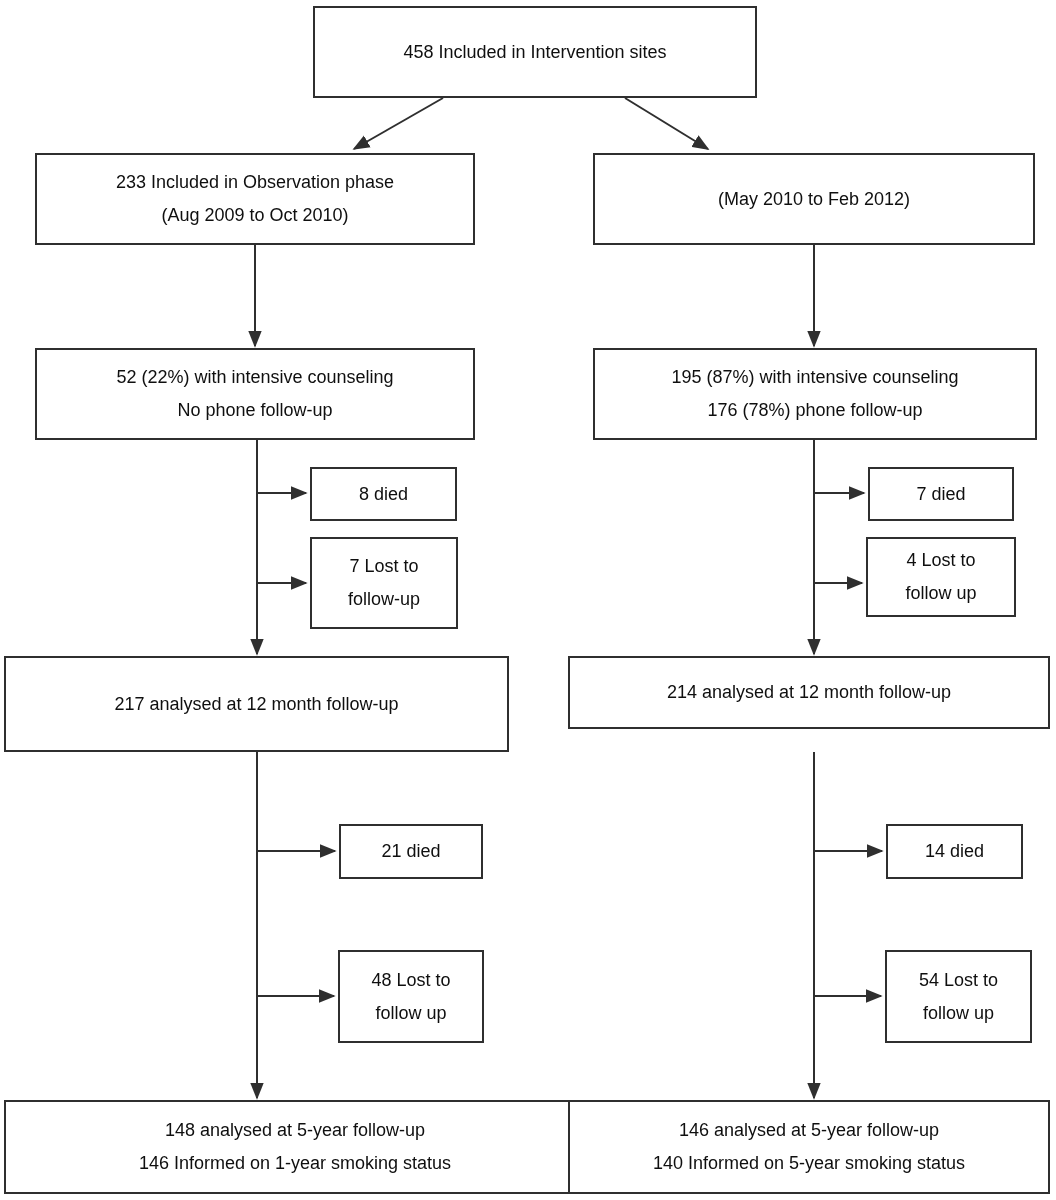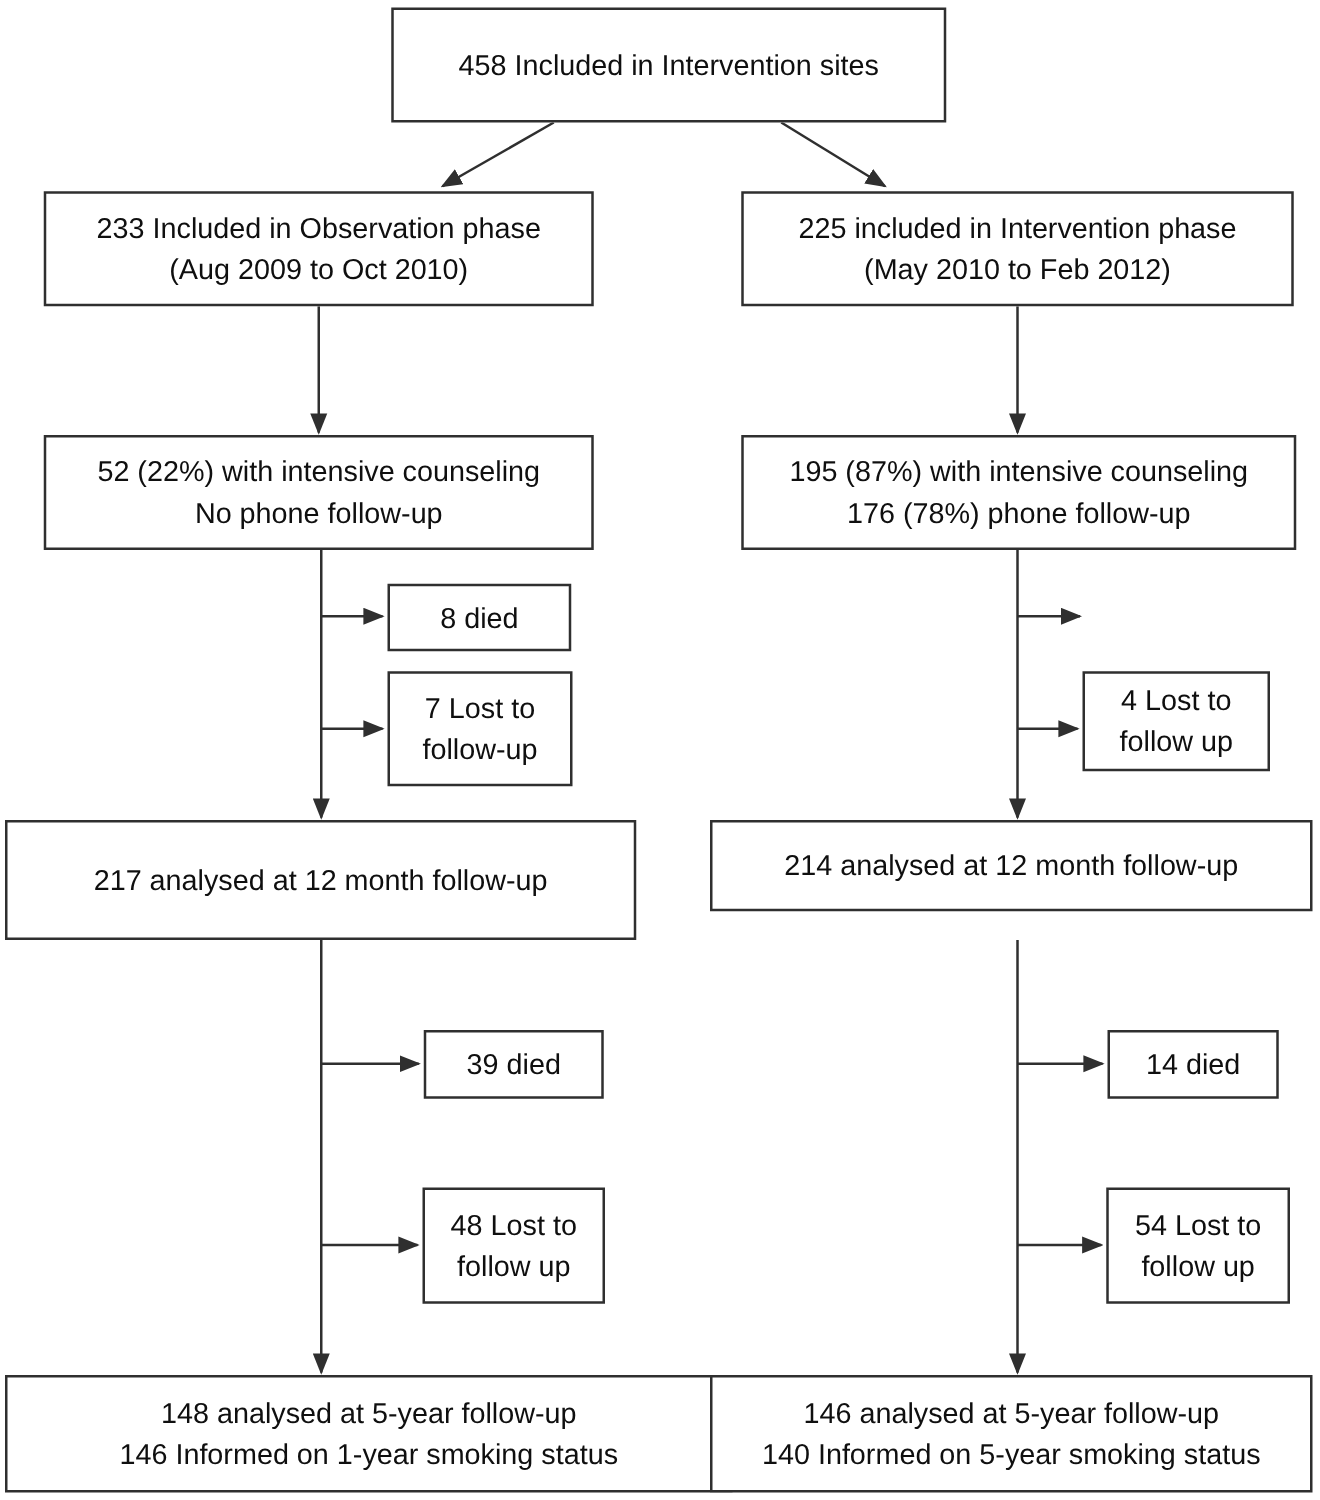--- a/index.html
+++ b/index.html
@@ -23,21 +23,21 @@
   .node{
     position:absolute;
     box-sizing:border-box;
     background:var(--bg);
     border:2px solid var(--border);
     display:flex;
     flex-direction:column;
     align-items:center;
     justify-content:center;
     text-align:center;
-    font-size:23px;
+    font-size:18px;
     line-height:33px;
   }
   .node .ln{white-space:nowrap;}
 </style>
 </head>
 <body>
 
 <div id="canvas">
 
   <svg id="connectors" width="1056" height="1200" viewBox="0 0 1056 1200" xmlns="http://www.w3.org/2000/svg">
@@ -73,21 +73,20 @@
   <div class="node" style="left:313px;top:6px;width:444px;height:92px;">
     <div class="ln">458 Included in Intervention sites</div>
   </div>
 
   <div class="node" style="left:35px;top:153px;width:440px;height:92px;">
     <div class="ln">233 Included in Observation phase</div>
     <div class="ln">(Aug 2009 to Oct 2010)</div>
   </div>
 
   <div class="node" style="left:593px;top:153px;width:442px;height:92px;">
-    <div class="ln">225 included in Intervention phase</div>
     <div class="ln">(May 2010 to Feb 2012)</div>
   </div>
 
   <div class="node" style="left:35px;top:348px;width:440px;height:92px;">
     <div class="ln">52 (22%) with intensive counseling</div>
     <div class="ln">No phone follow-up</div>
   </div>
 
   <div class="node" style="left:593px;top:348px;width:444px;height:92px;">
     <div class="ln">195 (87%) with intensive counseling</div>
@@ -96,36 +95,39 @@
 
   <div class="node" style="left:310px;top:467px;width:147px;height:54px;">
     <div class="ln">8 died</div>
   </div>
 
   <div class="node" style="left:310px;top:537px;width:148px;height:92px;">
     <div class="ln">7 Lost to</div>
     <div class="ln">follow-up</div>
   </div>
 
+  <div class="node" style="left:868px;top:467px;width:146px;height:54px;">
+    <div class="ln">7 died</div>
+  </div>
 
   <div class="node" style="left:866px;top:537px;width:150px;height:80px;">
     <div class="ln">4 Lost to</div>
     <div class="ln">follow up</div>
   </div>
 
   <div class="node" style="left:4px;top:656px;width:505px;height:96px;">
     <div class="ln">217 analysed at 12 month follow-up</div>
   </div>
 
   <div class="node" style="left:568px;top:656px;width:482px;height:73px;">
     <div class="ln">214 analysed at 12 month follow-up</div>
   </div>
 
   <div class="node" style="left:339px;top:824px;width:144px;height:55px;">
-    <div class="ln">39 died</div>
+    <div class="ln">21 died</div>
   </div>
 
   <div class="node" style="left:338px;top:950px;width:146px;height:93px;">
     <div class="ln">48 Lost to</div>
     <div class="ln">follow up</div>
   </div>
 
   <div class="node" style="left:886px;top:824px;width:137px;height:55px;">
     <div class="ln">14 died</div>
   </div>

